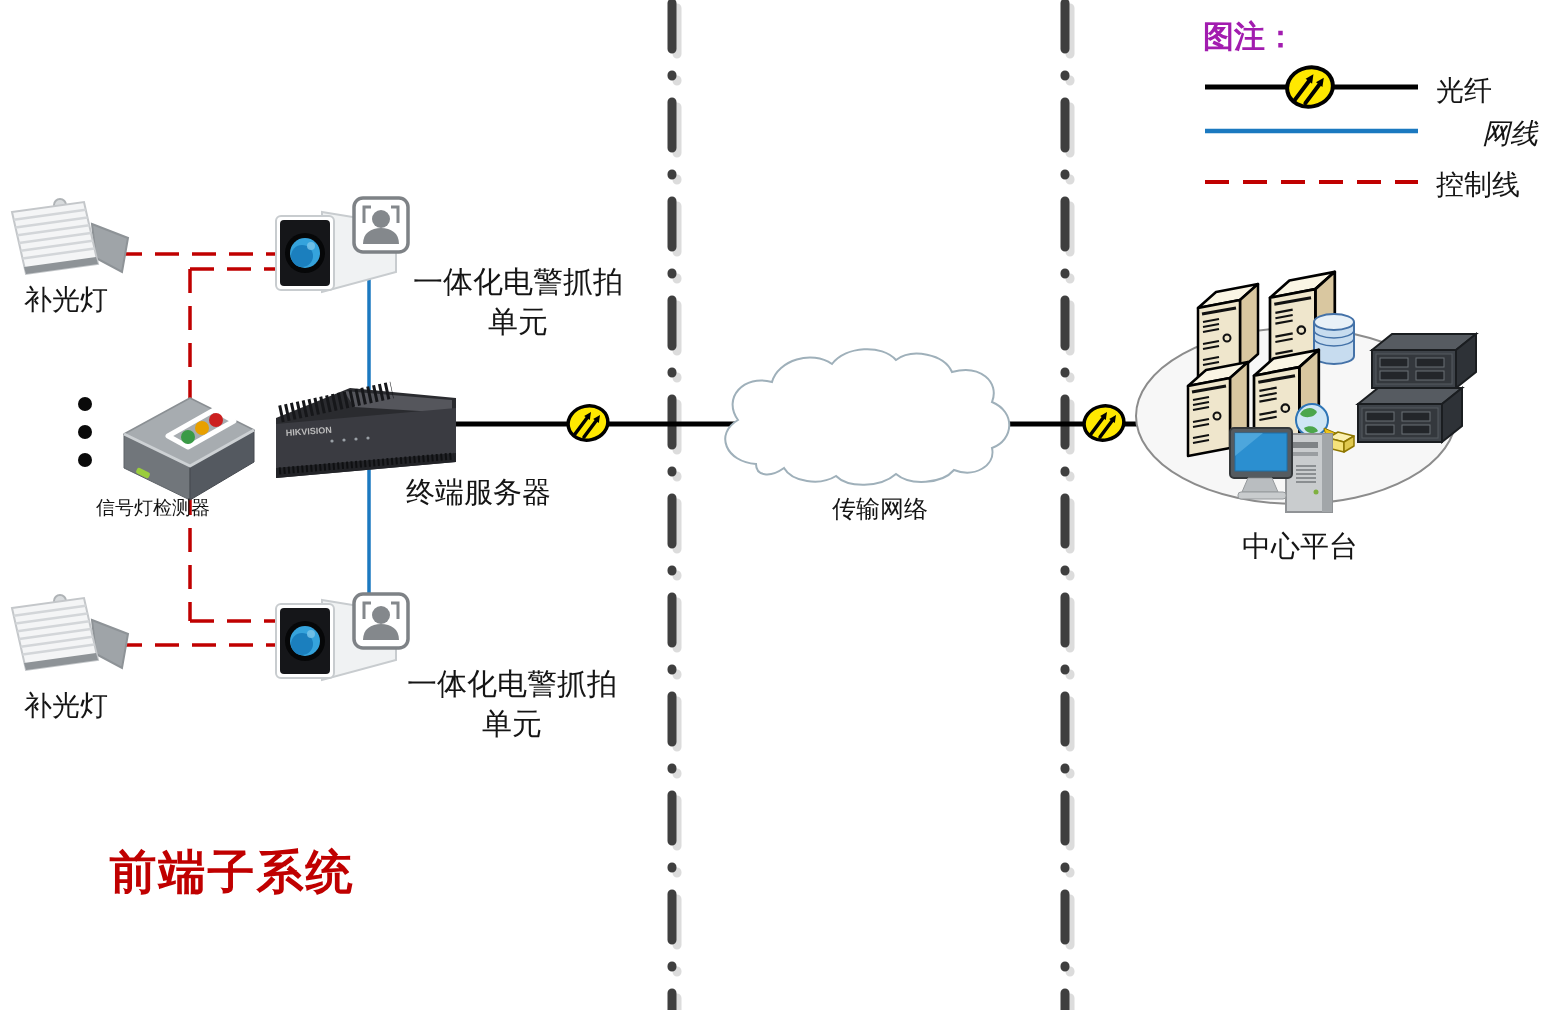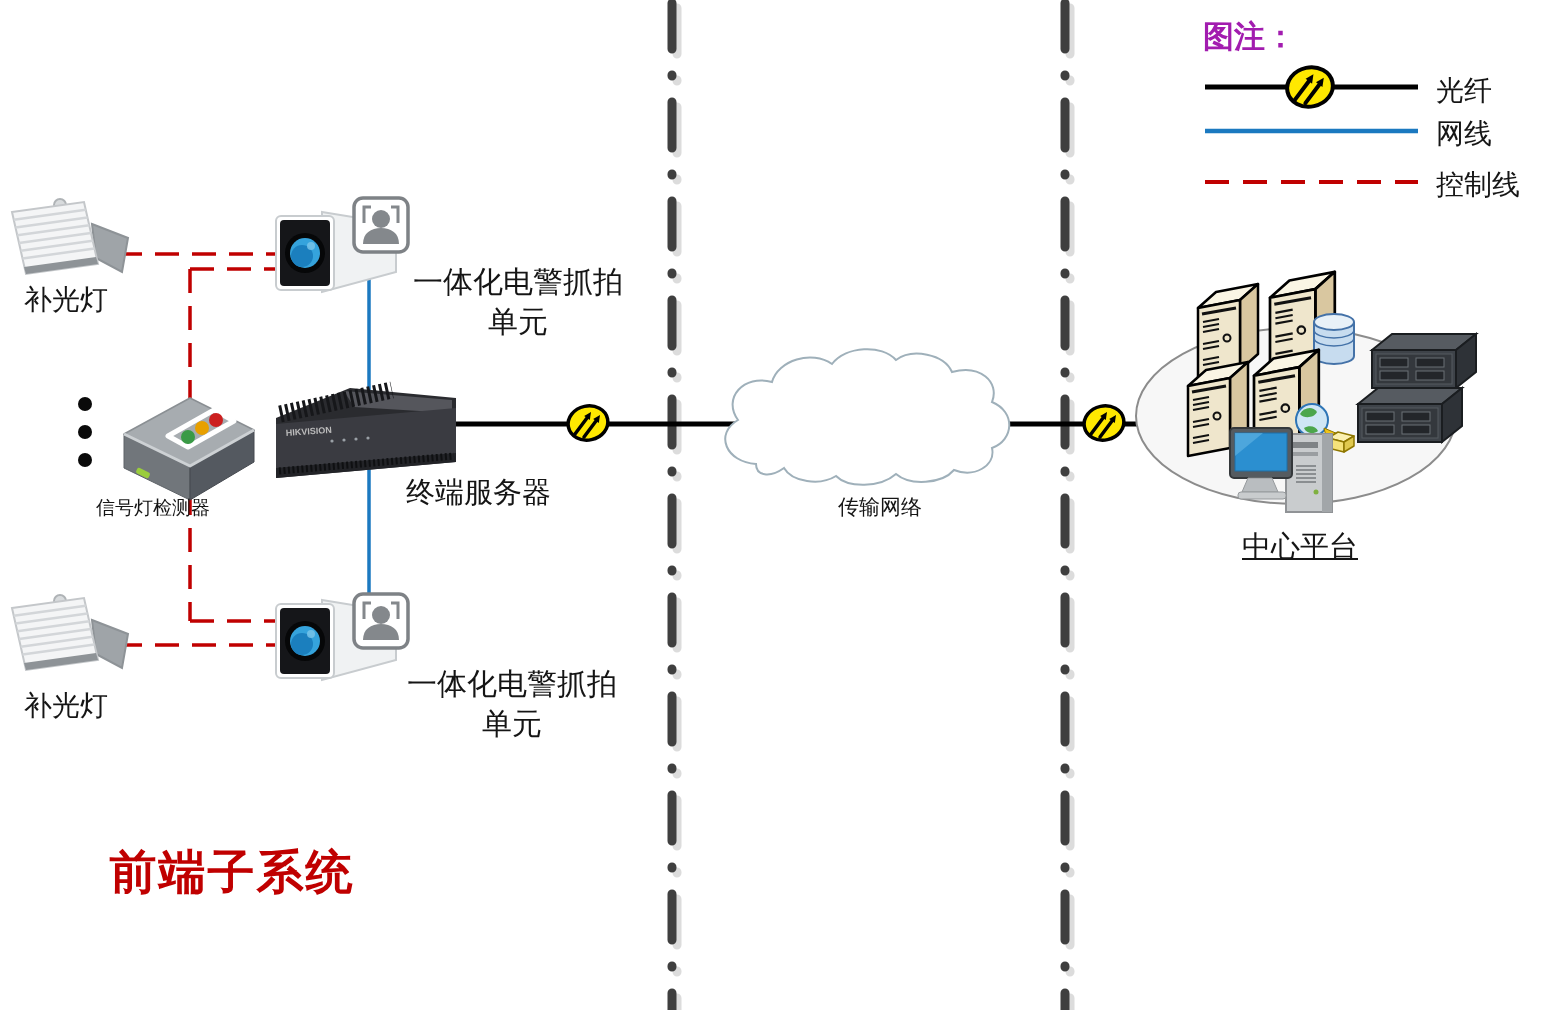--- a/index.html
+++ b/index.html
@@ -239,37 +239,37 @@
   <g>
     <line x1="1205" y1="131" x2="1418" y2="131" stroke="#1B79C0" stroke-width="4.5"></line>
   </g>
   <g>
     <line x1="1205" y1="182" x2="1418" y2="182" stroke="#C00000" stroke-width="4" stroke-dasharray="24 14"></line>
   </g>
 </svg>
 
 <div class="legend-title" style="left:1203px; top:16px;">图注：</div>
 <div class="legend-lbl" style="left:1436px; top:72px;">光纤</div>
-<div class="legend-lbl" style="left:1436px; top:115px;">网线</div>
+<div class="legend-lbl" style="left:1482px; top:115px;font-style:italic;">网线</div>
 <div class="legend-lbl" style="left:1436px; top:166px;">控制线</div>
 
 <div class="lbl" style="left:24px; top:281px;">补光灯</div>
 <div class="lbl" style="left:24px; top:687px;">补光灯</div>
 
 <div class="lbl center" style="left:518px; top:262px; font-size:30px; line-height:40px;">
   <div>一体化电警抓拍</div>
   <div>单元</div>
 </div>
 <div class="lbl center" style="left:512px; top:664px; font-size:30px; line-height:40px;">
   <div>一体化电警抓拍</div>
   <div>单元</div>
 </div>
 
 <div class="lbl" style="left:96px; top:495px; font-size:19px;">信号灯检测器</div>
 <div class="lbl" style="left:406px; top:473px; font-size:29px;">终端服务器</div>
 
-<div class="lbl center" style="left:880px; top:493px; font-size:21px;">传输网络</div>
-
-<div class="lbl center" style="left:1300px; top:527px; font-size:29px;text-decoration:underline;">中心平台</div>
+<div class="lbl center" style="left:880px; top:493px; font-size:24px;">传输网络</div>
+
+<div class="lbl center" style="left:1300px; top:527px; font-size:29px;">中心平台</div>
 
 <div class="section-title" style="left:232px; top:841px;">前端子系统</div>
 
 </div>
 
 </body></html>

